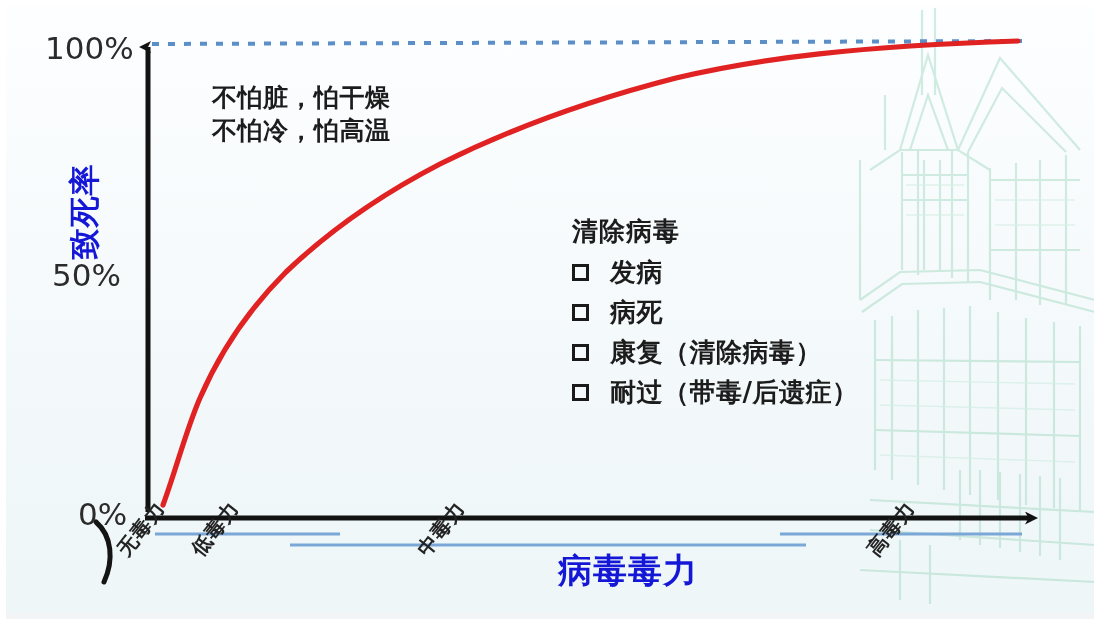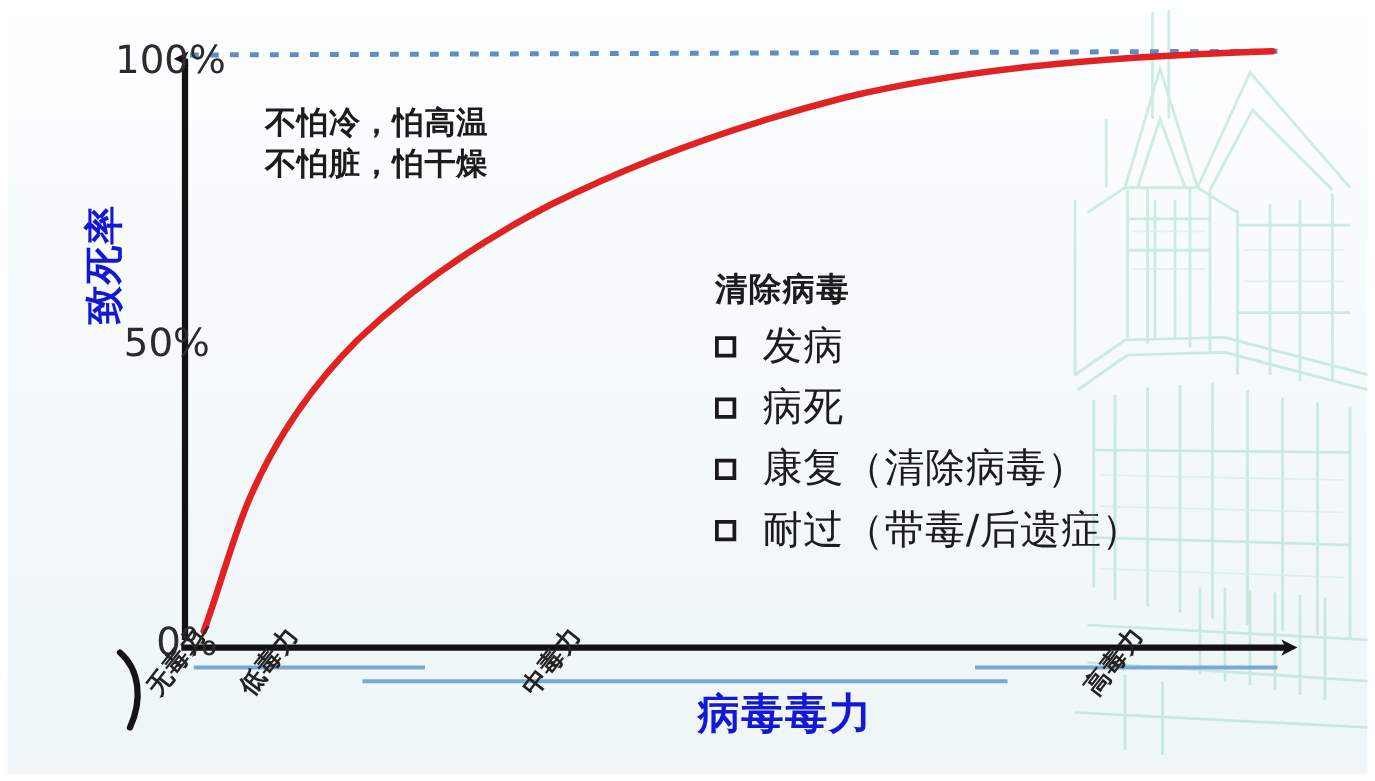--- a/index.html
+++ b/index.html
@@ -82,21 +82,20 @@
     top: 548px;
     font-size: 34px;
     white-space: nowrap;
   }
   .tick-label {
     position: absolute;
     color: #2b2b2b;
     font-size: 31px;
     font-weight: 500;
     white-space: nowrap;
-    margin-left: 47px;
   }
   #tick-100 { left: 45px; top: 30px; }
   #tick-50  { left: 52px; top: 257px; }
   #tick-0   { left: 78px; top: 496px; }
 
   #note-block {
     position: absolute;
     left: 212px;
     top: 82px;
     color: #1c1c1c;
@@ -126,22 +125,22 @@
   }
   .legend-box {
     width: 17px;
     height: 17px;
     border: 3px solid #1a1a1a;
     box-sizing: border-box;
     margin-right: 21px;
     flex: none;
   }
   .legend-text {
-    font-size: 32px;
-    font-weight: normal;
+    font-size: 26px;
+    font-weight: bold;
     letter-spacing: .5px;
   }
   .rot-tick {
     position: absolute;
     color: #232323;
     font-size: 20px;
     font-weight: bold;
     white-space: nowrap;
     transform: rotate(-52deg);
     transform-origin: 0 50%;
@@ -253,22 +252,22 @@
 
   <div class="axis-title" id="ylabel">致死率</div>
   <div class="axis-title" id="xlabel">病毒毒力</div>
 
   <div class="rot-tick" style="left:122px; top:540px;">无毒力</div>
   <div class="rot-tick" style="left:196px; top:540px;">低毒力</div>
   <div class="rot-tick" style="left:422px; top:540px;">中毒力</div>
   <div class="rot-tick" style="left:872px; top:540px;">高毒力</div>
 
   <div id="note-block">
+    <div>不怕脏，怕干燥</div>
     <div>不怕冷，怕高温</div>
-    <div>不怕脏，怕干燥</div>
   </div>
 
   <div id="legend-block">
     <div id="legend-title">清除病毒</div>
 
     <div class="legend-row">
       <span class="legend-box"></span>
       <span class="legend-text">发病</span>
     </div>
 

